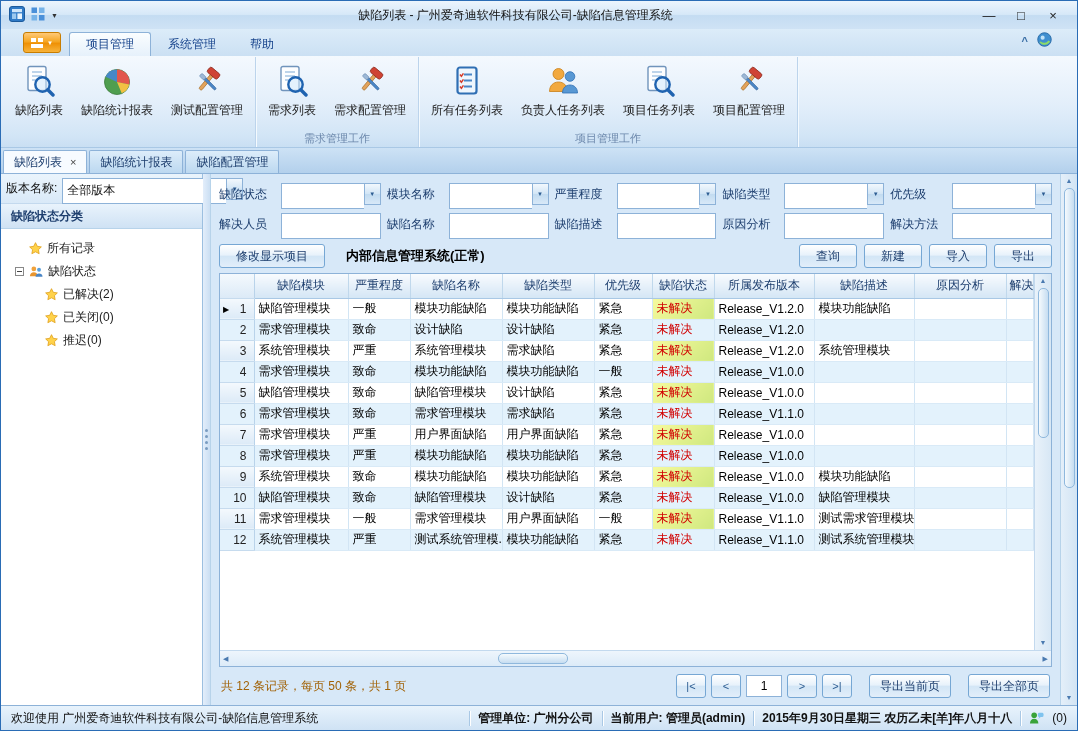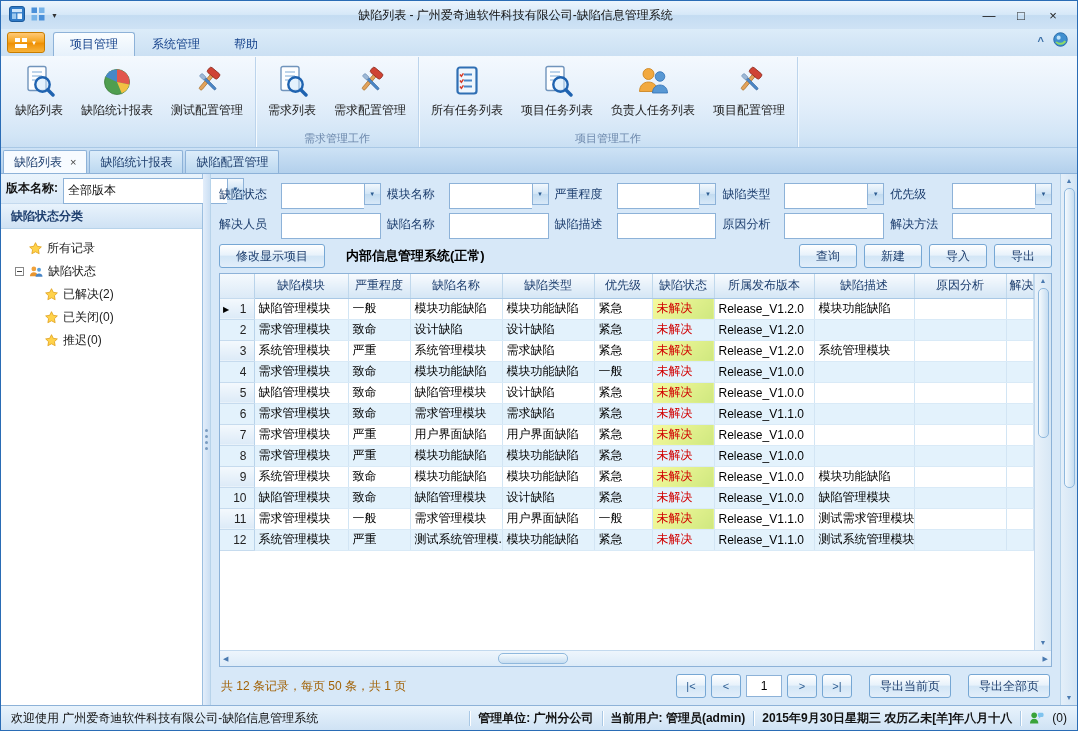--- a/index.html
+++ b/index.html
@@ -8,21 +8,21 @@
   .window{width:1078px;height:731px;display:flex;flex-direction:column;border:1px solid #2a6cb5;background:#d7e8f8;overflow:hidden;}
 
   
   .titlebar{height:28px;flex:0 0 28px;background:linear-gradient(#ecf5fd 0%,#d6e8f8 48%,#c4dcf2 52%,#cfe3f5 100%);display:flex;align-items:center;padding:0 8px;gap:6px;}
   .titlebar-title{flex:1;text-align:center;color:#111;white-space:nowrap;overflow:hidden;}
   .win-controls{display:flex;}
   .win-controls span{width:32px;text-align:center;font-size:13px;color:#222;cursor:default;}
   .qa-drop{font-size:7px;color:#333;}
 
   
-  .ribbon-tabs{height:27px;flex:0 0 27px;background:linear-gradient(#dcecf9,#cbe0f3);display:flex;align-items:flex-end;padding:0 4px;}
+  .ribbon-tabs{height:27px;flex:0 0 27px;background:linear-gradient(#dcecf9,#cbe0f3);display:flex;align-items:flex-end;padding:0 20px;}
   .app-btn{height:21px;margin:0 8px 3px 2px;padding:0 7px;border-radius:3px;background:linear-gradient(#ffc977,#f5a623 45%,#ef9106 55%,#f8b33a);border:1px solid #c87d00;display:flex;align-items:center;gap:4px;cursor:pointer;}
   .app-btn-grid{width:12px;height:10px;background:linear-gradient(#fff,#fff) left top/5px 4px no-repeat,linear-gradient(#fff,#fff) right top/5px 4px no-repeat,linear-gradient(#fff,#fff) left bottom/12px 4px no-repeat;}
   .app-btn-arrow{color:#fff;font-size:6px;}
   .rtab-wrap{display:flex;align-items:flex-end;height:100%;}
   .rtab{height:24px;line-height:23px;padding:0 16px;color:#15428b;border:1px solid transparent;border-bottom:none;border-radius:3px 3px 0 0;cursor:pointer;white-space:nowrap;}
   .rtab.active{background:linear-gradient(#fafdff,#e6f1fb);border-color:#8db2d8;}
   .ribbon-right{margin-left:auto;display:flex;align-items:center;gap:9px;padding:0 5px 6px 0;}
   .collapse-glyph{color:#3a6ea5;font-weight:bold;font-size:11px;line-height:8px;}
 
   
@@ -37,21 +37,21 @@
   
   .doc-tabs{height:26px;flex:0 0 26px;background:linear-gradient(#cde2f5,#b3d0ec);display:flex;align-items:flex-end;padding:2px 0 0 2px;gap:2px;border-bottom:1px solid #8db2d8;}
   .dtab{height:23px;padding:0 10px;display:flex;align-items:center;gap:8px;color:#1d3e6e;background:linear-gradient(#ddedfa,#bcd8f0);border:1px solid #8db2d8;border-bottom:none;border-radius:2px 2px 0 0;cursor:pointer;white-space:nowrap;}
   .dtab.active{background:#f7fbff;}
   .dtab-close{font-size:11px;color:#444;}
 
   
   .main{flex:1;display:flex;min-height:0;background:#d7e8f8;}
   .sidebar{width:202px;flex:0 0 202px;background:#fff;border-right:1px solid #9cbfe0;display:flex;flex-direction:column;}
   .version-row{height:30px;flex:0 0 30px;background:linear-gradient(#eaf4fc,#d9e9f8);display:flex;align-items:center;padding:0 5px;gap:5px;border-bottom:1px solid #c3d9ee;}
-  .ver-label{font-weight:bold;color:#111;white-space:nowrap;}
+  .ver-label{font-weight:normal;color:#111;white-space:nowrap;}
   .ver-combo{flex:1;}
   .panel-title{height:25px;flex:0 0 25px;line-height:24px;padding-left:10px;background:linear-gradient(#e9f3fc,#cfe2f4);border-bottom:1px solid #b7d3ea;color:#1d3e6e;font-weight:bold;}
   .tree{flex:1;padding:8px 2px 2px 14px;overflow:hidden;}
   .tree-item{display:flex;align-items:center;gap:5px;height:23px;cursor:pointer;color:#222;white-space:nowrap;}
   .expander{width:9px;height:9px;flex:0 0 9px;border:1px solid #888;background:#fff;position:relative;}
   .expander::after{content:"";position:absolute;left:1px;right:1px;top:3px;height:1px;background:#444;}
   .expander-spacer{width:9px;flex:0 0 9px;}
   .tree-children .tree-item{padding-left:30px;}
   .tree-item.hl .tree-lbl{color:#c00000;}
   .tree-icon{display:flex;}
@@ -242,38 +242,38 @@
                 <rect x="6.5" y="2.5" width="19" height="26" rx="2.5" fill="#eef6fd" stroke="#2f6fb4" stroke-width="2.2"></rect>
                 <path d="M13 9.5h8M13 15.5h8M13 21.5h8" stroke="#4a86c6" stroke-width="1.8"></path>
                 <path d="M9 9.5l1.4 1.8 2-3M9 15.5l1.4 1.8 2-3M9 21.5l1.4 1.8 2-3" stroke="#d43b2a" stroke-width="1.5" fill="none"></path>
               </svg>
             </span>
             <span class="rib-lbl">所有任务列表</span>
           </div>
           <div class="rib-btn">
             <span class="rib-icon">
               <svg width="32" height="32" viewBox="0 0 32 32">
+                <circle cx="11.5" cy="9" r="5.5" fill="#f2a93f" stroke="#c97f16" stroke-width="0.8"></circle>
+                <path d="M2.5 26.5c0-6 4-9.5 9-9.5s9 3.5 9 9.5z" fill="#f2a93f" stroke="#c97f16" stroke-width="0.8"></path>
+                <circle cx="23" cy="11.5" r="4.8" fill="#5898d4" stroke="#2f6fb4" stroke-width="0.8"></circle>
+                <path d="M15.5 28c0-5 3.3-8 7.5-8s7.5 3 7.5 8z" fill="#5898d4" stroke="#2f6fb4" stroke-width="0.8"></path>
+              </svg>
+            </span>
+            <span class="rib-lbl">负责人任务列表</span>
+          </div>
+          <div class="rib-btn">
+            <span class="rib-icon">
+              <svg width="32" height="32" viewBox="0 0 32 32">
                 <rect x="5" y="1.5" width="18" height="24" rx="2" fill="#fdfeff" stroke="#7094bc" stroke-width="1.4"></rect>
                 <path d="M9 7h10M9 11h10M9 15h6" stroke="#a8c6e4" stroke-width="1.6"></path>
                 <circle cx="19.5" cy="19.5" r="7.2" fill="#cfe7fb" fill-opacity="0.55" stroke="#1f63b0" stroke-width="2.4"></circle>
                 <path d="M24.8 24.8L30 30" stroke="#1f63b0" stroke-width="3.4" stroke-linecap="round"></path>
               </svg>
             </span>
             <span class="rib-lbl">项目任务列表</span>
-          </div>
-          <div class="rib-btn">
-            <span class="rib-icon">
-              <svg width="32" height="32" viewBox="0 0 32 32">
-                <circle cx="11.5" cy="9" r="5.5" fill="#f2a93f" stroke="#c97f16" stroke-width="0.8"></circle>
-                <path d="M2.5 26.5c0-6 4-9.5 9-9.5s9 3.5 9 9.5z" fill="#f2a93f" stroke="#c97f16" stroke-width="0.8"></path>
-                <circle cx="23" cy="11.5" r="4.8" fill="#5898d4" stroke="#2f6fb4" stroke-width="0.8"></circle>
-                <path d="M15.5 28c0-5 3.3-8 7.5-8s7.5 3 7.5 8z" fill="#5898d4" stroke="#2f6fb4" stroke-width="0.8"></path>
-              </svg>
-            </span>
-            <span class="rib-lbl">负责人任务列表</span>
           </div>
           <div class="rib-btn">
             <span class="rib-icon">
               <svg width="32" height="32" viewBox="0 0 32 32">
                 <g transform="rotate(40 16 16)">
                   <rect x="14.4" y="7" width="3.4" height="20" rx="1.5" fill="#e3a35c" stroke="#a8702a" stroke-width="0.7"></rect>
                   <rect x="9.5" y="2.5" width="13" height="6.5" rx="2" fill="#cf4334" stroke="#8f2c1f" stroke-width="0.8"></rect>
                 </g>
                 <g transform="rotate(-45 16 16)">
                   <rect x="14.8" y="12" width="2.6" height="16" rx="1.2" fill="#4a86c6" stroke="#2f5f96" stroke-width="0.6"></rect>

